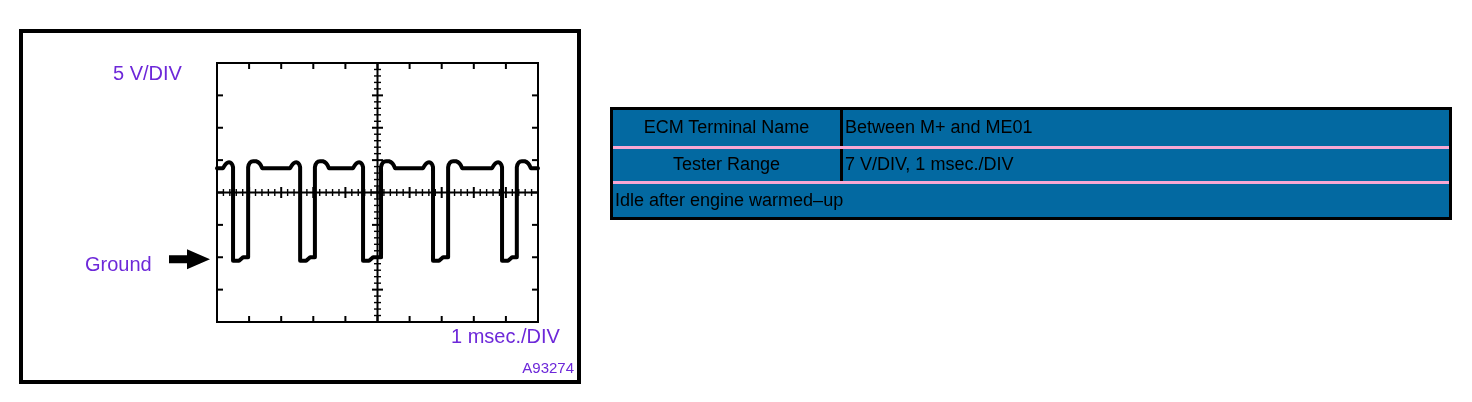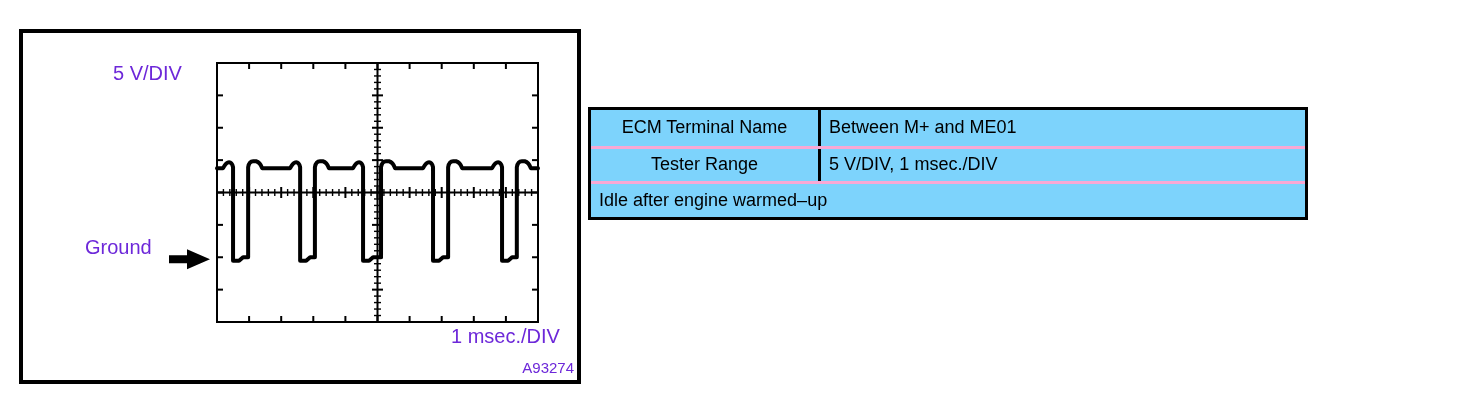--- a/index.html
+++ b/index.html
@@ -31,56 +31,56 @@
     top: 0;
   }
   .scope-label {
     position: absolute;
     font-size: 20px;
     line-height: 1;
     white-space: nowrap;
     color: #6d28d9;
   }
   .label-vdiv   { left: 94px;  top: 34px; }
-  .label-ground { left: 66px;  top: 208px; }
+  .label-ground { left: 66px;  top: 225px; }
   .label-tdiv   { left: 384px; top: 297px; margin-left: 48px; }
   .label-figid  { right: 7px;  top: 331px; font-size: 15px; }
 
   
   .spec-table {
     position: absolute;
-    left: 588px;
+    left: 610px;
     top: 107px;
-    width: 720px;
+    width: 842px;
     height: 113px;
     border: 3px solid #000;
     box-sizing: border-box;
     display: grid;
     grid-template-rows: 1fr 1fr 1fr;
-    background: #7dd3fc;
+    background: #0369a1;
   }
   .spec-row {
     display: grid;
     grid-template-columns: 230px 1fr;
     border-top: 3px solid #f9a8d4;
     min-height: 0;
   }
   .spec-row:first-child { border-top: none; }
   .spec-label {
     border-right: 3px solid #000;
     display: flex;
     align-items: center;
     justify-content: center;
     font-size: 18px;
     white-space: nowrap;
   }
   .spec-value {
     display: flex;
     align-items: center;
-    padding-left: 8px;
+    padding-left: 2px;
     font-size: 18px;
     white-space: nowrap;
   }
 </style>
 </head>
 <body>
 
 <div class="page">
 
   <div class="scope-figure">
@@ -226,20 +226,20 @@
     <div class="scope-label label-figid">A93274</div>
   </div>
 
   <div class="spec-table">
     <div class="spec-row">
       <div class="spec-label">ECM Terminal Name</div>
       <div class="spec-value">Between M+ and ME01</div>
     </div>
     <div class="spec-row">
       <div class="spec-label">Tester Range</div>
-      <div class="spec-value">5 V/DIV, 1 msec./DIV</div>
+      <div class="spec-value">7 V/DIV, 1 msec./DIV</div>
     </div>
     <div class="spec-row">
       <div class="spec-value">Idle after engine warmed–up</div>
     </div>
   </div>
 
 </div>
 
 </body></html>

